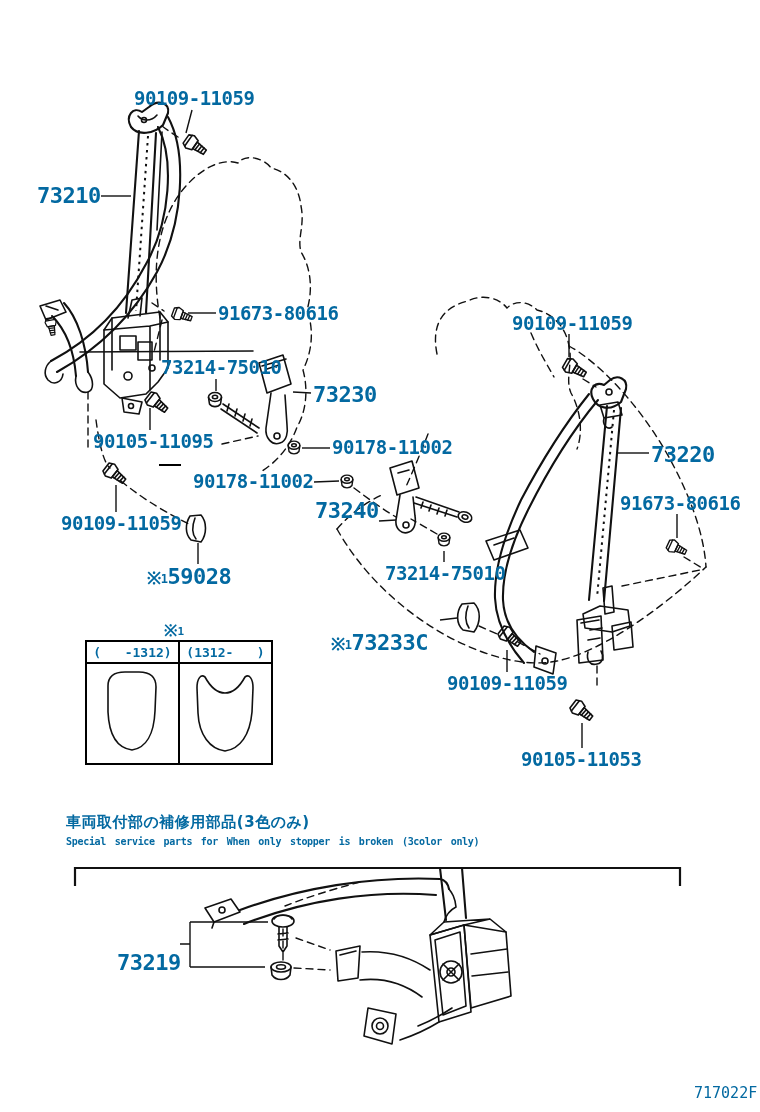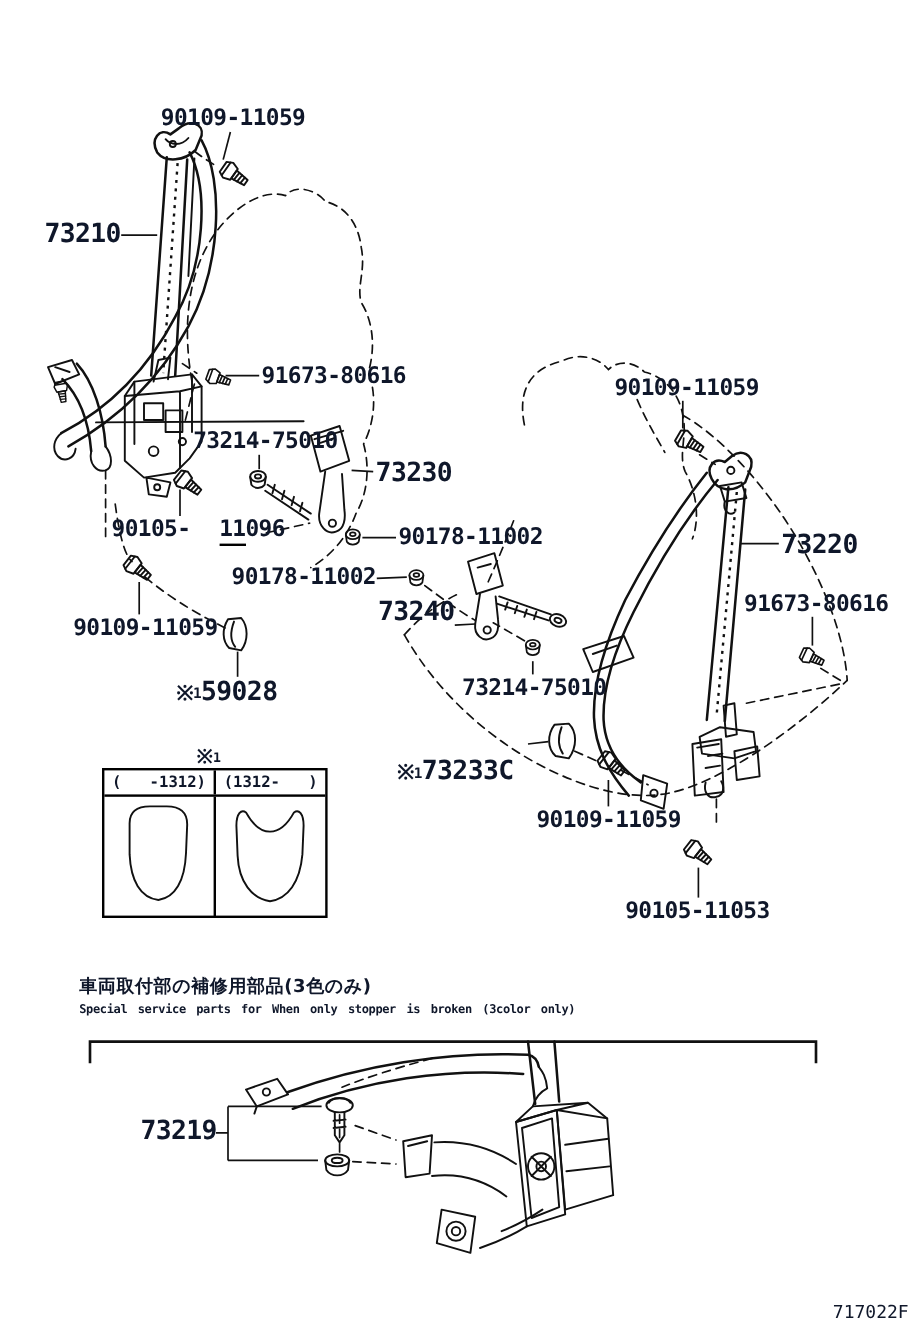--- a/index.html
+++ b/index.html
@@ -1,27 +1,27 @@
 <!DOCTYPE html>
 <html><head>
 <meta charset="utf-8">
 <style>
   html,body{margin:0;padding:0;background:#fff;}
   .sheet{position:relative;width:760px;height:1112px;background:#fff;overflow:hidden;
-         font-family:"DejaVu Sans Mono","Liberation Mono",monospace;color:#0f172a;}
+         font-family:"DejaVu Sans Mono","Liberation Mono",monospace;color:#0369a1;}
   svg{position:absolute;left:0;top:0;}
   svg .s{stroke:#111;fill:none;stroke-width:1.6;stroke-linecap:round;stroke-linejoin:round;}
   svg .b{stroke:#111;fill:none;stroke-width:2.1;stroke-linecap:round;stroke-linejoin:round;}
   svg .d{stroke:#111;fill:none;stroke-width:1.4;stroke-dasharray:7 5;stroke-linecap:round;}
   svg .dm{stroke:#111;fill:none;stroke-width:2;stroke-dasharray:2.5 4.5;}
   svg .ld{stroke:#111;fill:none;stroke-width:1.4;}
   svg .tk{stroke:#111;fill:none;stroke-width:2.2;}
   .lbl{position:absolute;font-weight:bold;font-size:19px;letter-spacing:-0.5px;line-height:1;white-space:pre;}
   .lbl.big{font-size:22px;}
-  .lbl .ul{border-bottom:2px solid #000;padding-bottom:1px;margin-left:24px;}
+  .lbl .ul{border-bottom:2px solid #000;padding-bottom:12px;}
   .lbl .refmark{font-size:17px;}
   .lbl .refnum{font-size:12px;vertical-align:1px;}
   .code{position:absolute;font-weight:normal;font-size:15px;letter-spacing:0;}
   .note{position:absolute;font-weight:bold;white-space:pre;text-align:center;}
   .note.jp{font-size:15px;font-family:"DejaVu Sans","Liberation Sans",sans-serif;letter-spacing:0.5px;}
   .note.en{font-size:10px;word-spacing:3px;letter-spacing:-0.3px;}
   .inset{position:absolute;border:2px solid #000;}
   .inset .hdr{display:flex;height:20px;border-bottom:2px solid #000;font-size:13px;font-weight:bold;}
   .inset .hdr div{flex:1;display:flex;align-items:center;justify-content:center;white-space:pre;}
   .inset .hdr div:first-child{border-right:2px solid #000;text-align:center;}
@@ -219,34 +219,34 @@
     <path class="ld" d="M617,453 L649,453"></path>
     <path class="ld" d="M677,514 L677,538"></path>
   </g>
 </svg>
 
 <div class="lbl" style="left:134px;top:89px">90109-11059</div>
 <div class="lbl big" style="left:37px;top:185px">73210</div>
 <div class="lbl" style="left:218px;top:304px">91673-80616</div>
 <div class="lbl" style="left:161px;top:358px">73214-75010</div>
 <div class="lbl big" style="left:313px;top:384px">73230</div>
-<div class="lbl" style="left:93px;top:432px"><span>90105-</span><span class="ul">11</span><span>096</span></div>
+<div class="lbl" style="left:93px;top:432px"><span>90105-</span><span class="ul">11</span><span>095</span></div>
 <div class="lbl" style="left:332px;top:438px">90178-11002</div>
 <div class="lbl" style="left:193px;top:472px">90178-11002</div>
 <div class="lbl big" style="left:315px;top:500px">73240</div>
 <div class="lbl" style="left:385px;top:564px">73214-75010</div>
 <div class="lbl big" style="left:147px;top:566px"><span class="refmark">※</span><span class="refnum">1</span><span>59028</span></div>
 <div class="lbl big" style="left:331px;top:632px"><span class="refmark">※</span><span class="refnum">1</span><span>73233C</span></div>
 <div class="lbl" style="left:61px;top:514px">90109-11059</div>
 <div class="lbl" style="left:447px;top:674px">90109-11059</div>
 <div class="lbl" style="left:521px;top:750px">90105-11053</div>
 <div class="lbl" style="left:512px;top:314px">90109-11059</div>
 <div class="lbl big" style="left:651px;top:444px">73220</div>
 <div class="lbl" style="left:620px;top:494px">91673-80616</div>
-<div class="lbl big" style="left:117px;top:932px">73219</div>
+<div class="lbl big" style="left:117px;top:952px">73219</div>
 
 <div class="insetmark" style="left:164px;top:619px"><span>※</span><span class="refnum">1</span></div>
 
 <div class="inset" style="left:85px;top:640px;width:184px;height:121px">
   <div class="hdr">
     <div>(   -1312)</div>
     <div>(1312-   )</div>
   </div>
   <div class="bod">
     <div>

